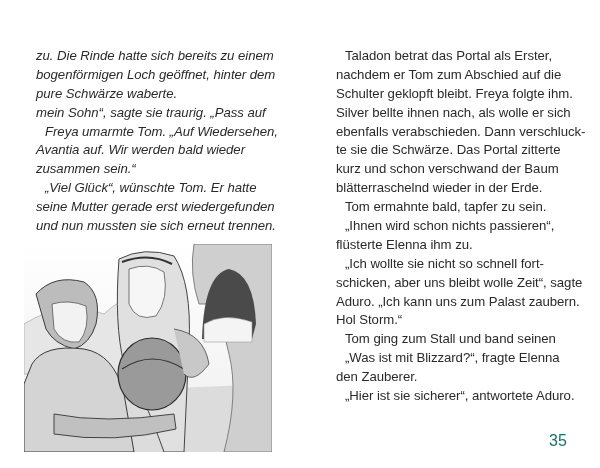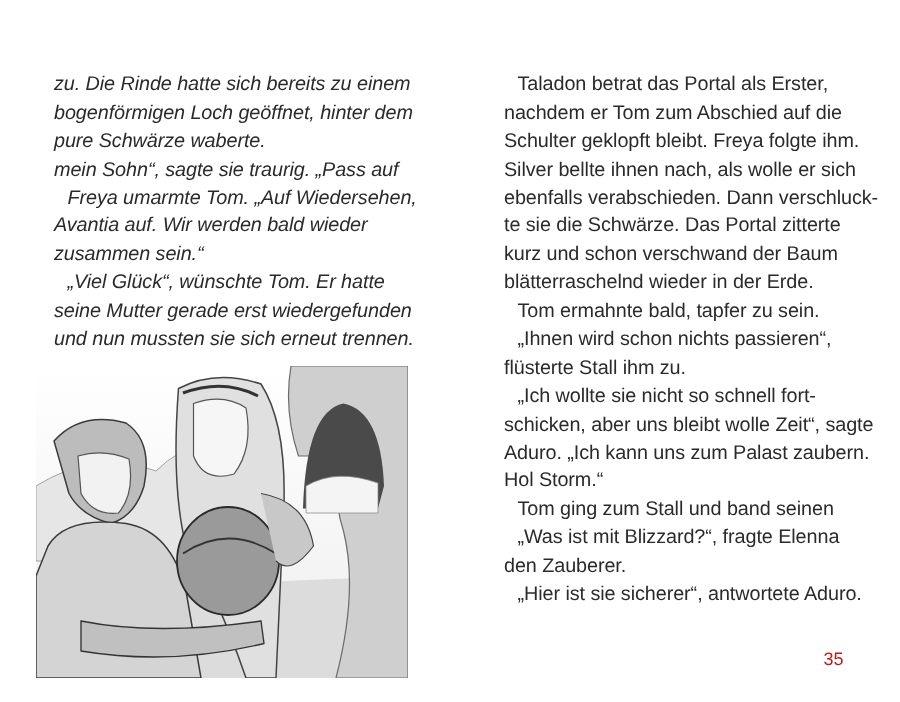--- a/index.html
+++ b/index.html
@@ -4,21 +4,21 @@
 <style>
   html, body { margin:0; padding:0; background:#ffffff; }
   body { width:600px; height:468px; position:relative; overflow:hidden;
          font-family:"Liberation Sans", sans-serif; color:#2a2a2a; }
   .page { position:absolute; top:0; height:468px; width:300px; }
   .page.left { left:0; }
   .page.right { left:300px; }
   .col { position:absolute; font-size:13.2px; line-height:18.9px; letter-spacing:-0.05px; }
   .line { display:block; white-space:nowrap; height:18.9px; }
   .indent { padding-left:9px; }
-  .page-number { position:absolute; left:549px; top:432px; font-size:12px; color:#b91c1c; }
+  .page-number { position:absolute; left:549px; top:432px; font-size:16px; color:#0f766e; }
   .illustration { position:absolute; left:24px; top:244px; width:248px; height:208px; }
   .illustration svg { width:100%; height:100%; display:block; }
 </style>
 </head>
 <body>
 
 <div class="page left"></div>
 <div class="page right"></div>
 
 <div class="col" id="left-col" style="left:36px;top:47px;width:232px;font-style:italic;">
@@ -71,21 +71,21 @@
     <span class="line indent">Taladon betrat das Portal als Erster,</span>
     <span class="line">nachdem er Tom zum Abschied auf die</span>
     <span class="line">Schulter geklopft bleibt. Freya folgte ihm.</span>
     <span class="line">Silver bellte ihnen nach, als wolle er sich</span>
     <span class="line">ebenfalls verabschieden. Dann verschluck-</span>
     <span class="line">te sie die Schwärze. Das Portal zitterte</span>
     <span class="line">kurz und schon verschwand der Baum</span>
     <span class="line">blätterraschelnd wieder in der Erde.</span>
     <span class="line indent">Tom ermahnte bald, tapfer zu sein.</span>
     <span class="line indent">„Ihnen wird schon nichts passieren“,</span>
-    <span class="line">flüsterte Stall ihm zu.</span>
+    <span class="line">flüsterte Elenna ihm zu.</span>
     <span class="line indent">„Ich wollte sie nicht so schnell fort-</span>
     <span class="line">schicken, aber uns bleibt wolle Zeit“, sagte</span>
     <span class="line">Aduro. „Ich kann uns zum Palast zaubern.</span>
     <span class="line">Hol Storm.“</span>
     <span class="line indent">Tom ging zum Stall und band seinen</span>
     <span class="line indent">„Was ist mit Blizzard?“, fragte Elenna</span>
     <span class="line">den Zauberer.</span>
     <span class="line indent">„Hier ist sie sicherer“, antwortete Aduro.</span>
   </div>
 

